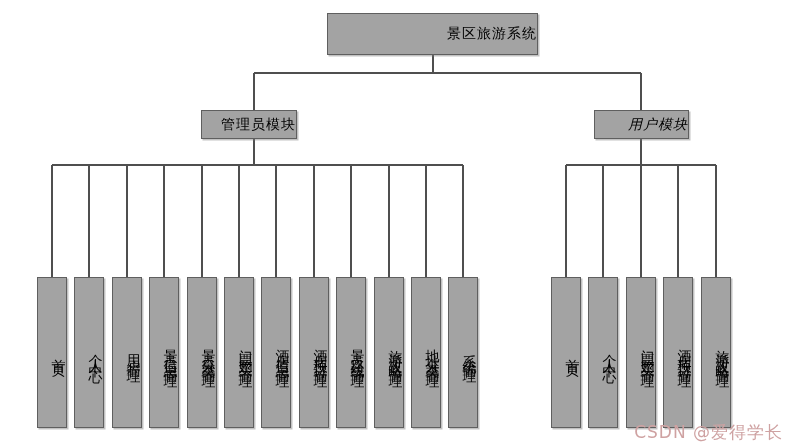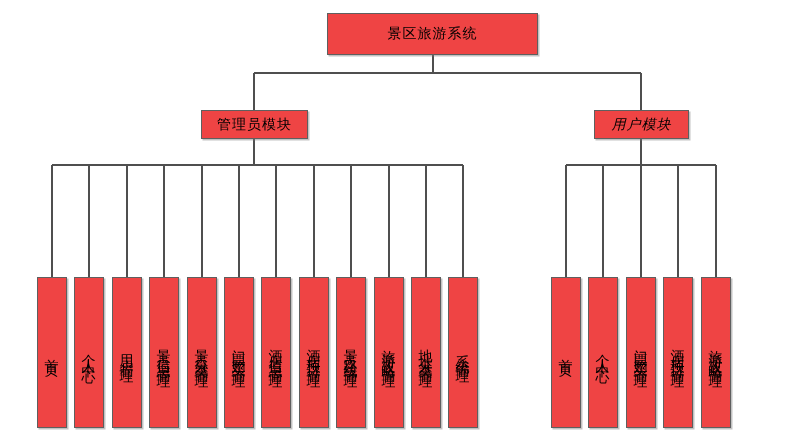--- a/index.html
+++ b/index.html
@@ -17,43 +17,43 @@
   }
   .connectors {
     position: absolute;
     left: 0;
     top: 0;
     z-index: 1;
   }
   .node {
     position: absolute;
     box-sizing: border-box;
-    background: #ef4444;
+    background: #a3a3a3;
     border: 1px solid #5f5f5f;
     box-shadow: 1.5px 1.5px 0 rgba(120,120,120,0.45);
     display: flex;
     align-items: center;
-    justify-content: center;
+    justify-content: flex-end;
     z-index: 2;
     color: #000000;
   }
   .node.root {
     left: 327px; top: 13px;
     width: 211px; height: 42px;
     border-width: 1px;
     font-size: 14px;
     letter-spacing: 1px;
   }
   .node.module {
     top: 110px;
     height: 29px;
     font-size: 14px;
     letter-spacing: 1px;
   }
-  .node.module.admin { left: 201px; width: 107px; }
+  .node.module.admin { left: 201px; width: 96px; }
   .node.module.user  { left: 594px; width: 95px; font-style: italic;  }
   .node.leaf {
     top: 277px;
     width: 30px;
     height: 151px;
   }
   .vtext {
     writing-mode: vertical-rl;
     text-orientation: upright;
     font-size: 14px;
@@ -163,14 +163,15 @@
   <div class="node leaf" style="left:626px">
     <span class="vtext">门票购买管理</span>
   </div>
   <div class="node leaf" style="left:663px">
     <span class="vtext">酒店预订管理</span>
   </div>
   <div class="node leaf" style="left:701px">
     <span class="vtext">旅游攻略管理</span>
   </div>
 
+  <div class="watermark" style="color: rgb(207, 162, 162);">CSDN @爱得学长</div>
 
 </div>
 
 </body></html>

